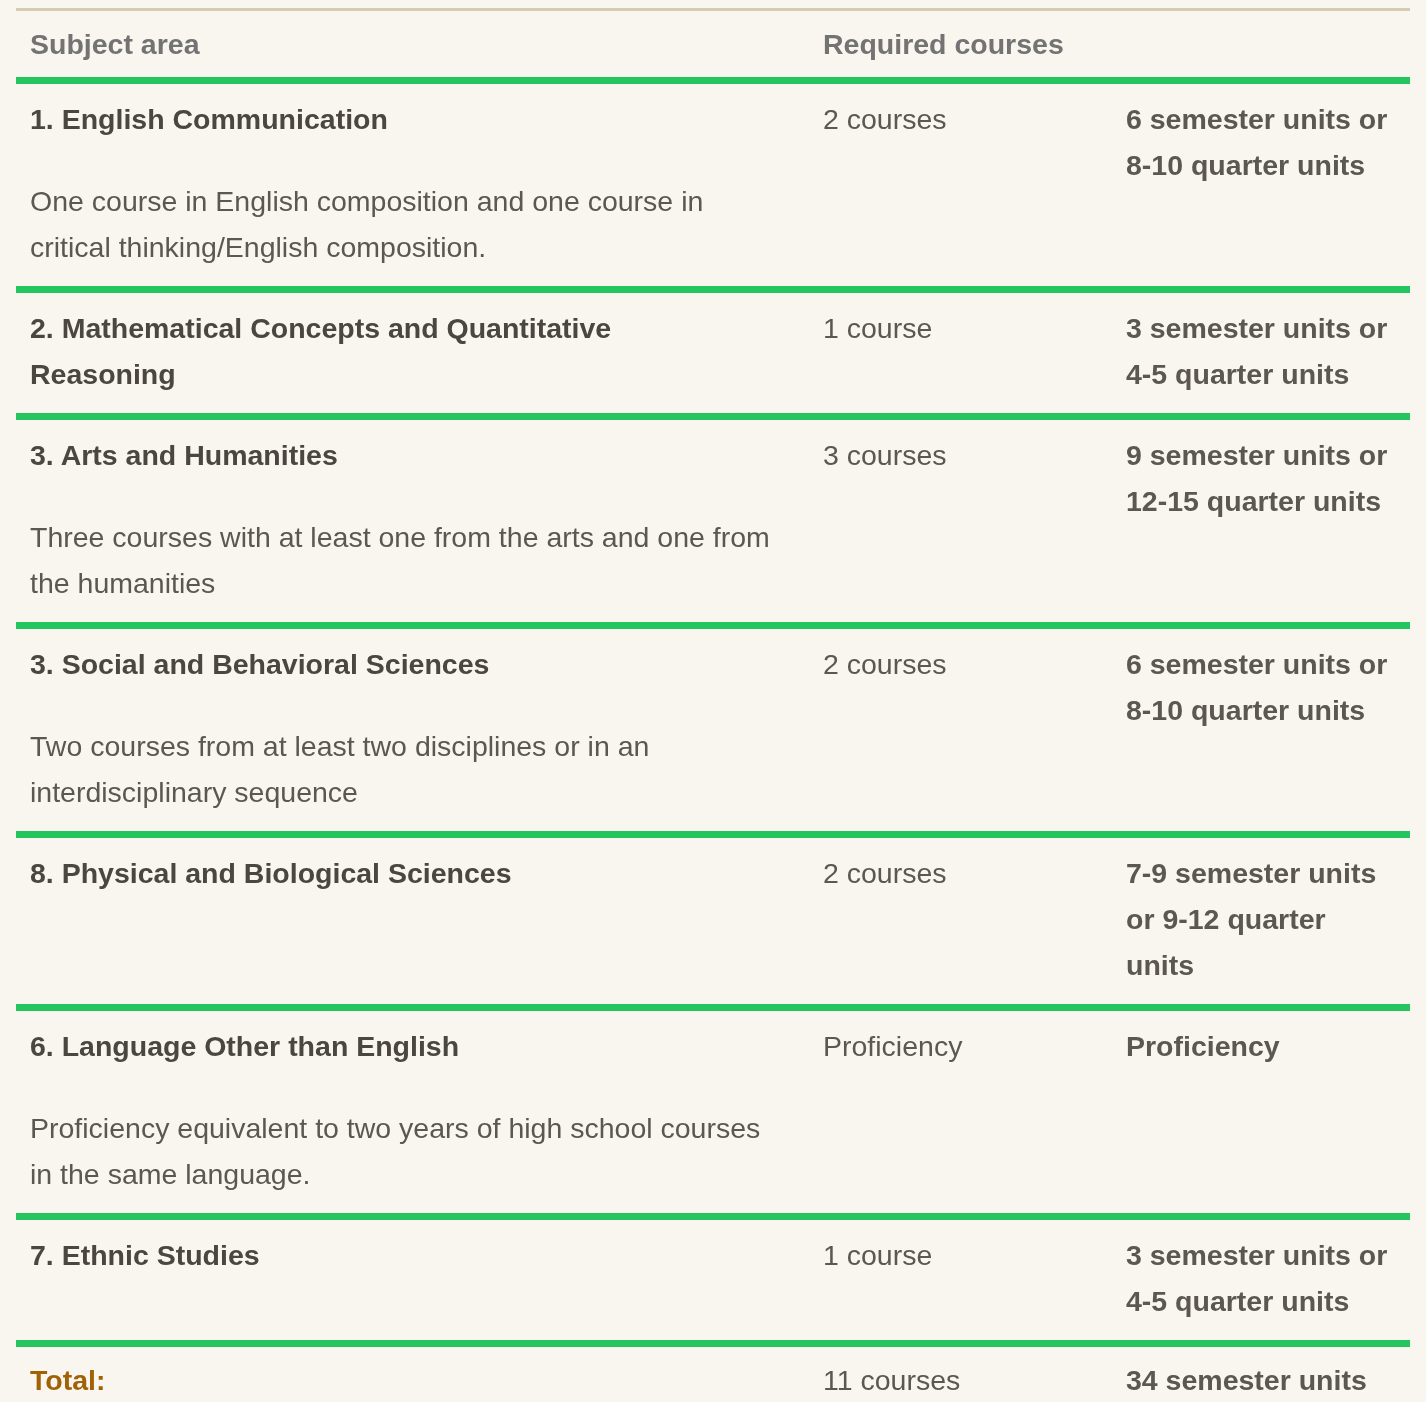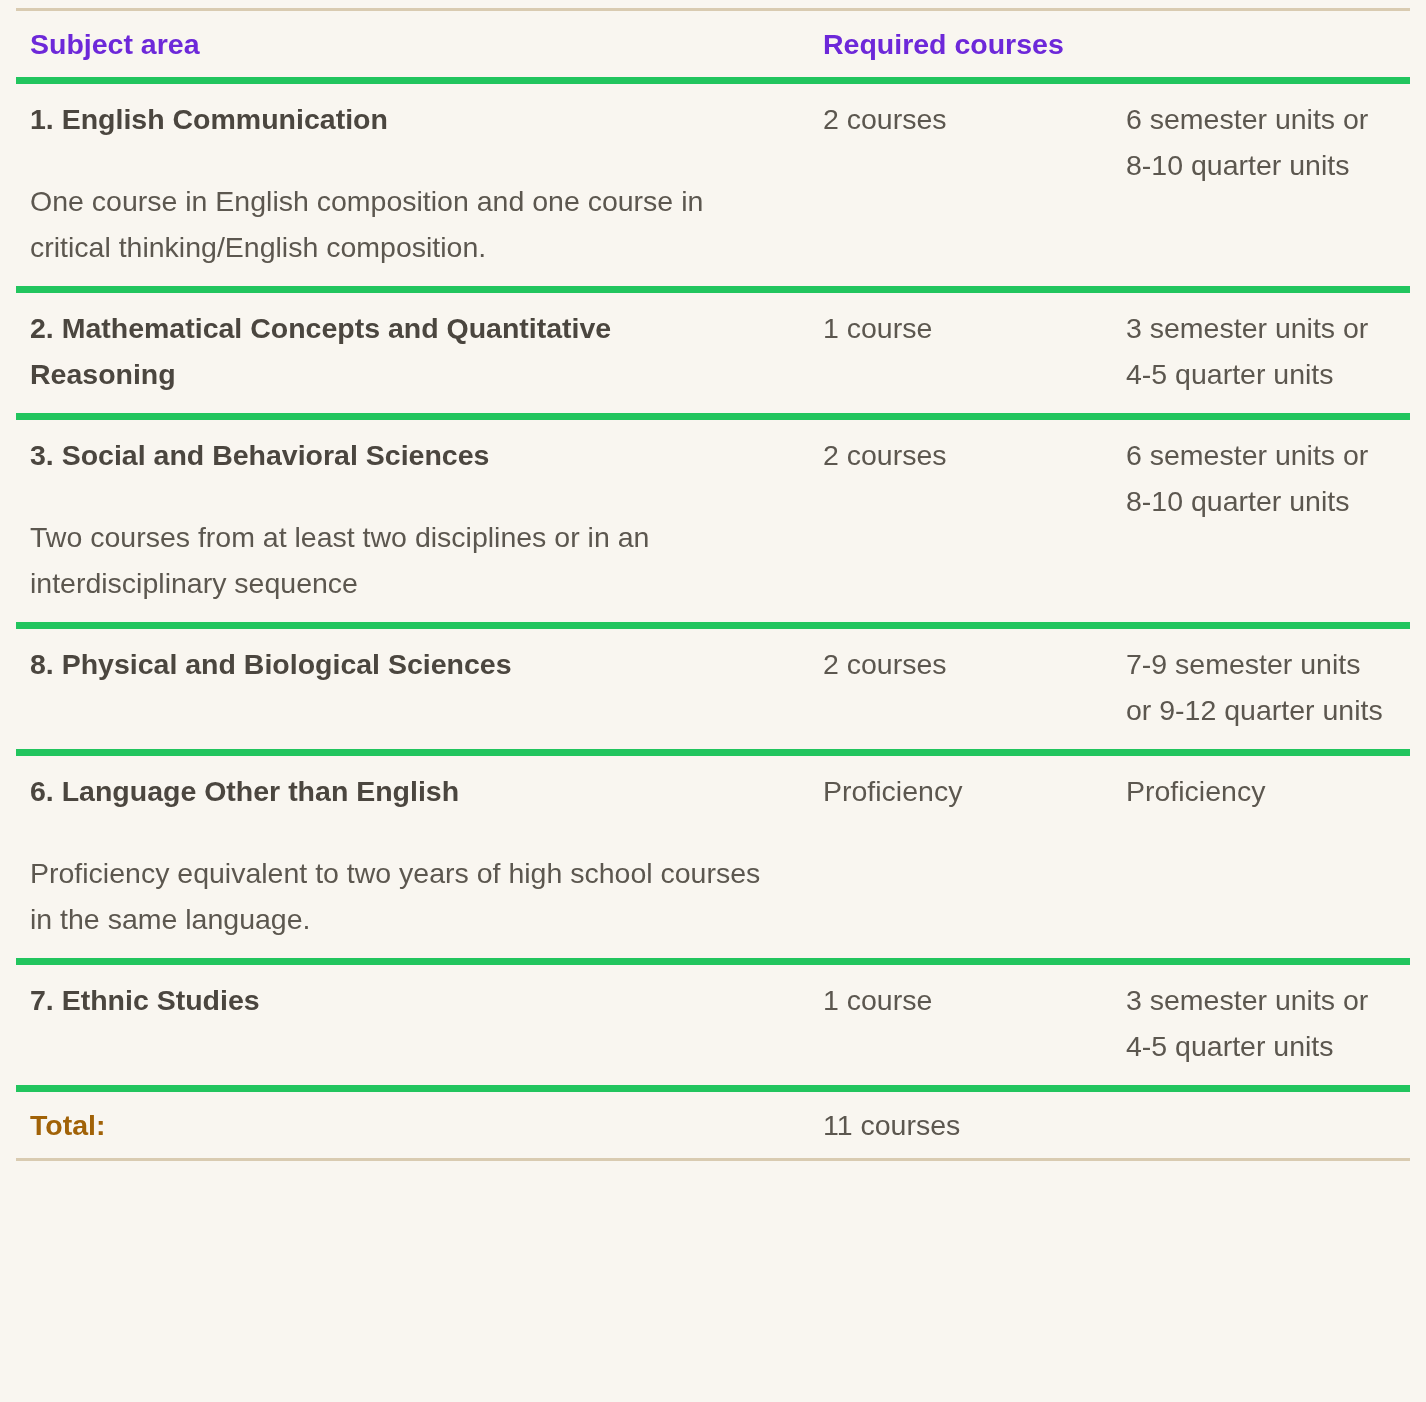--- a/index.html
+++ b/index.html
@@ -21,21 +21,21 @@
     padding: 12px 0 16px 14px;
     border-top: 7px solid #22c55e;
     line-height: 46px;
   }
   .row.header-row {
     border-top: none;
     padding: 10px 0 10px 14px;
   }
   .row.header-row .cell {
     font-weight: bold;
-    color: #6d28d9;
+    color: #737373;
   }
   .row.total-row {
     padding: 10px 0 10px 14px;
   }
   .cell { 
     vertical-align: top;
   }
   .subject-title {
     margin: 0;
     font-size: 28.5px;
@@ -46,20 +46,21 @@
   }
   .row-desc {
     margin: 36px 0 0 0;
     max-width: 750px;
     line-height: 46px;
   }
   .row-desc:empty { display: none; }
   .units-cell {
     white-space: pre-line;
     padding-right: 10px;
+    font-weight: bold;
   }
   .total-label {
     font-weight: bold;
     color: #a16207;
   }
 </style>
 </head>
 <body>
 
 <div class="table-wrap">
@@ -82,20 +83,29 @@
   <div class="row">
     <div class="cell">
       <h3 class="subject-title">2. Mathematical Concepts and Quantitative Reasoning</h3>
 
     </div>
     <div class="cell">1 course</div>
     <div class="cell units-cell">3 semester units or
 4-5 quarter units</div>
   </div>
 
+  <div class="row">
+    <div class="cell">
+      <h3 class="subject-title">3. Arts and Humanities</h3>
+      <p class="row-desc">Three courses with at least one from the arts and one from the humanities</p>
+    </div>
+    <div class="cell">3 courses</div>
+    <div class="cell units-cell">9 semester units or
+12-15 quarter units</div>
+  </div>
 
   <div class="row">
     <div class="cell">
       <h3 class="subject-title">3. Social and Behavioral Sciences</h3>
       <p class="row-desc">Two courses from at least two disciplines or in an interdisciplinary sequence</p>
     </div>
     <div class="cell">2 courses</div>
     <div class="cell units-cell">6 semester units or
 8-10 quarter units</div>
   </div>
@@ -124,15 +134,16 @@
 
     </div>
     <div class="cell">1 course</div>
     <div class="cell units-cell">3 semester units or
 4-5 quarter units</div>
   </div>
 
   <div class="row total-row">
     <div class="cell total-label">Total:</div>
     <div class="cell">11 courses</div>
+    <div class="cell units-cell">34 semester units</div>
   </div>
 
 </div>
 
 </body></html>

